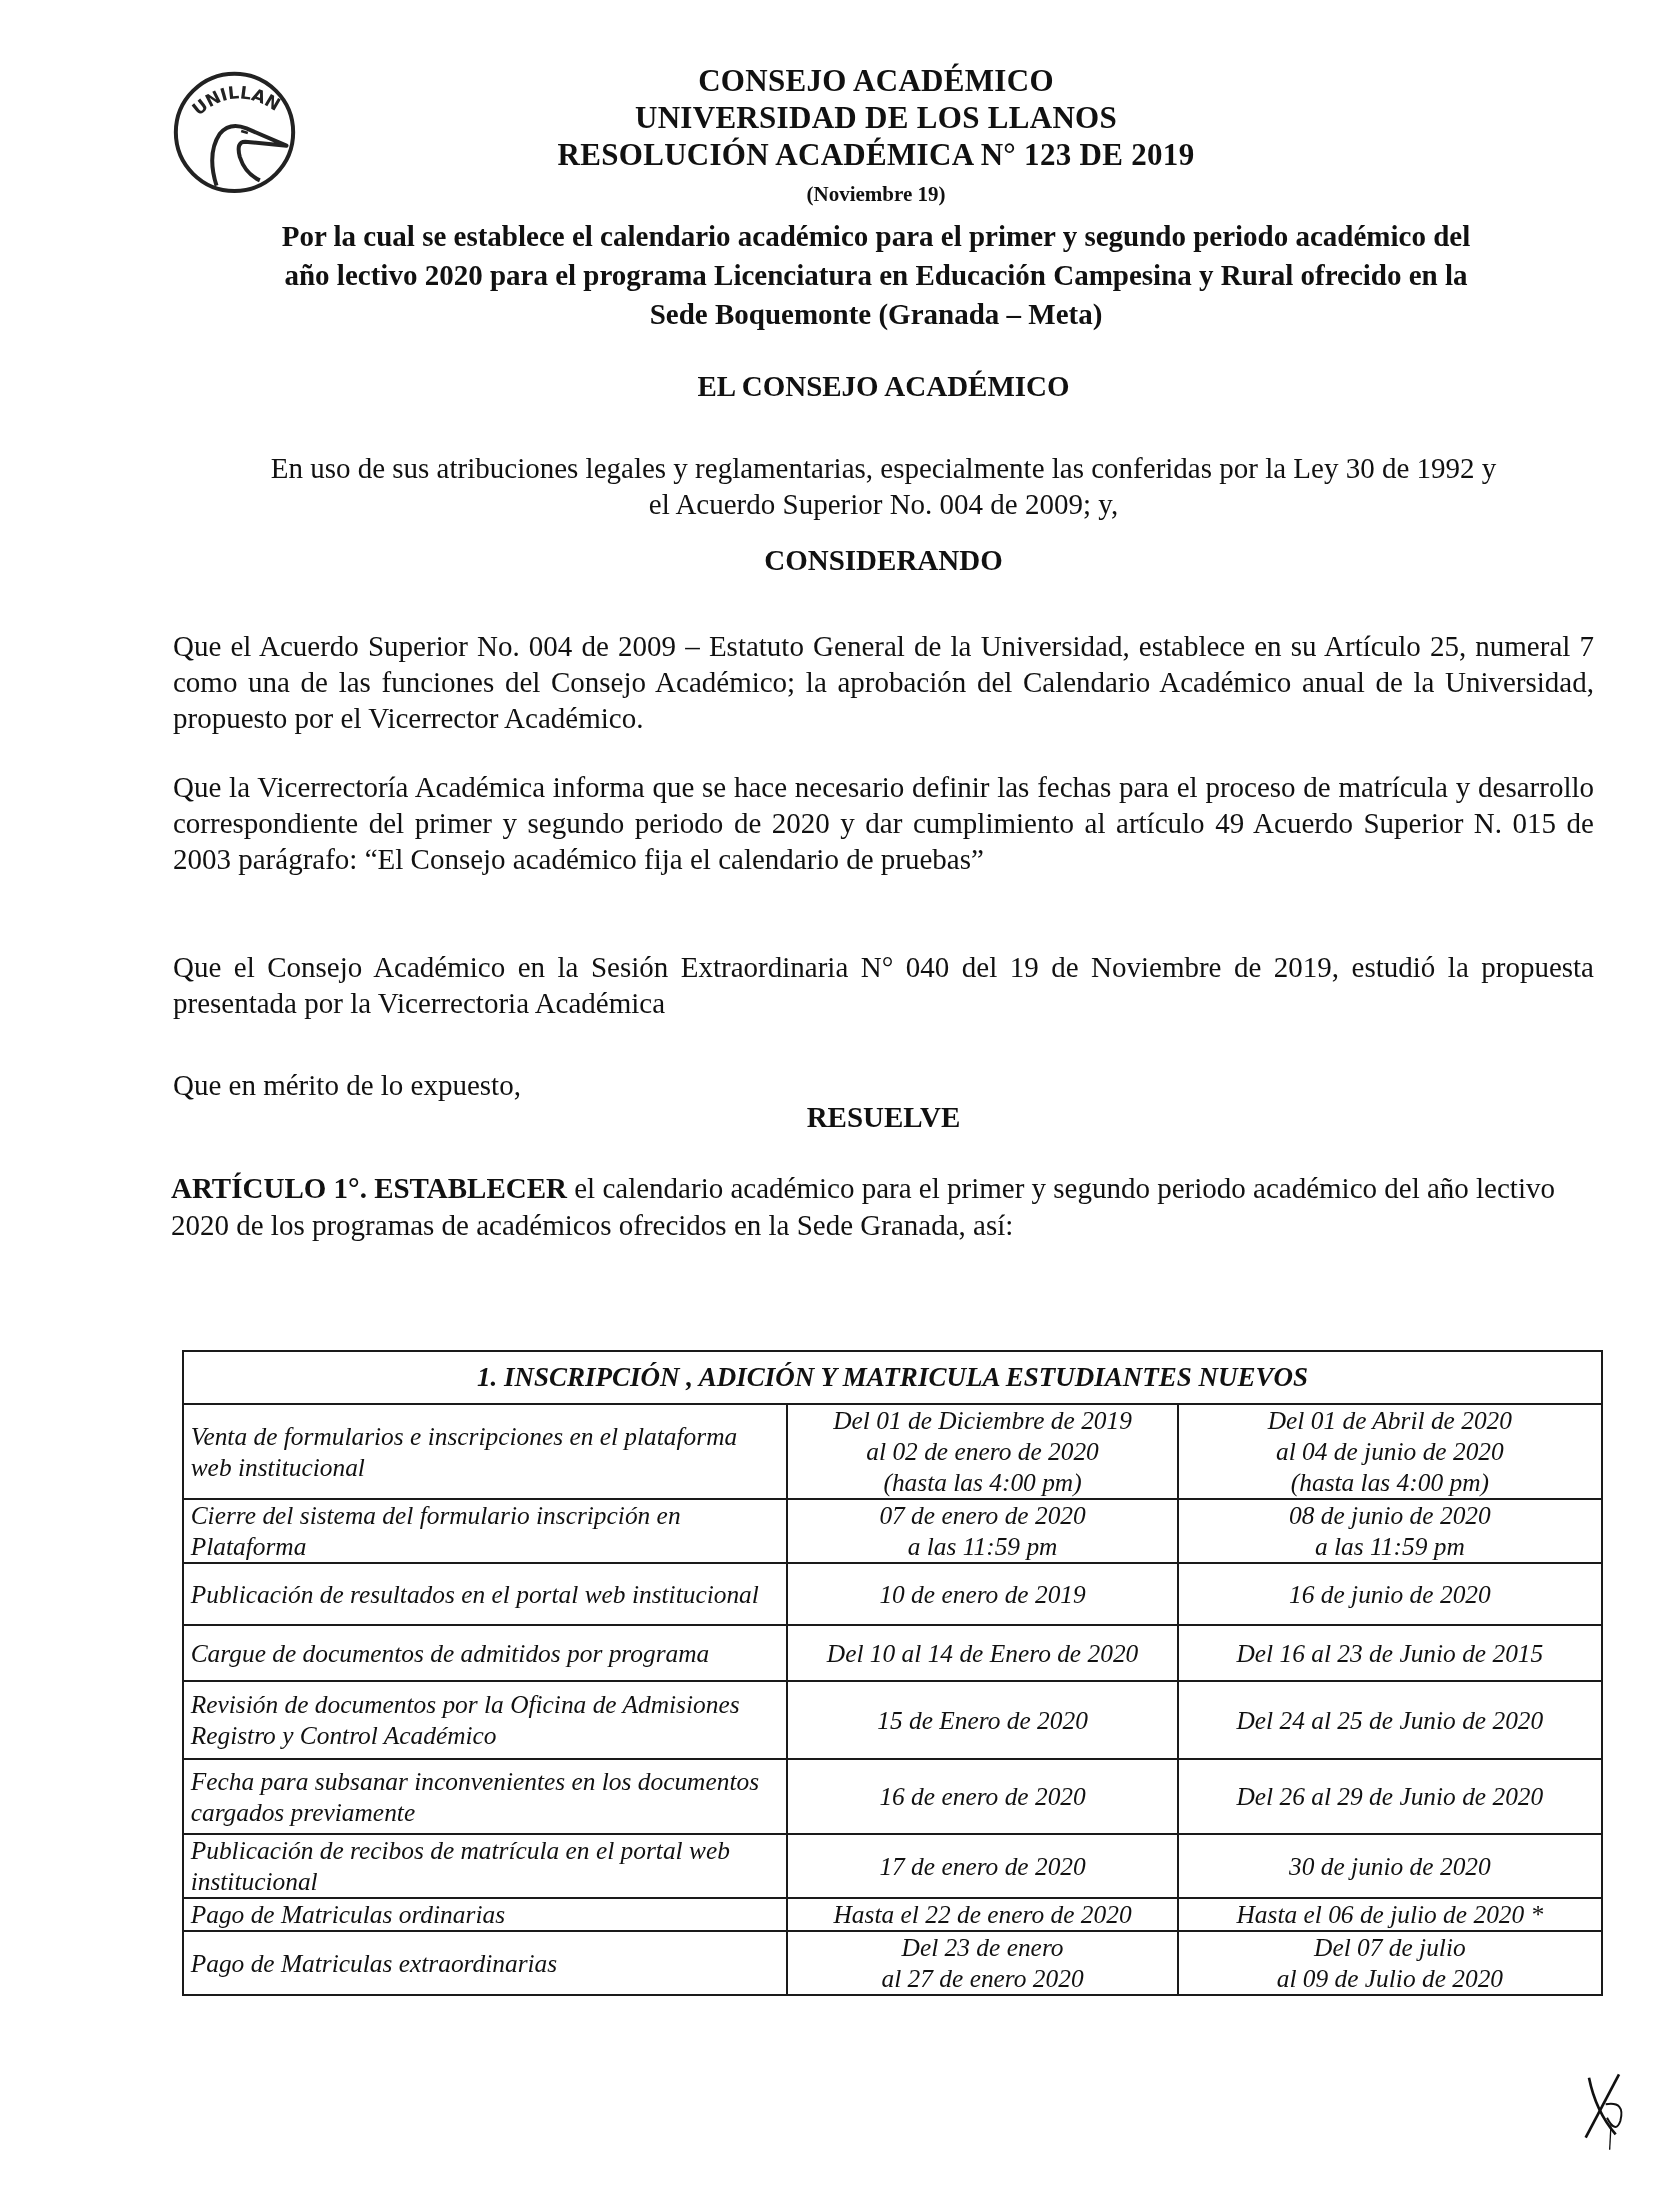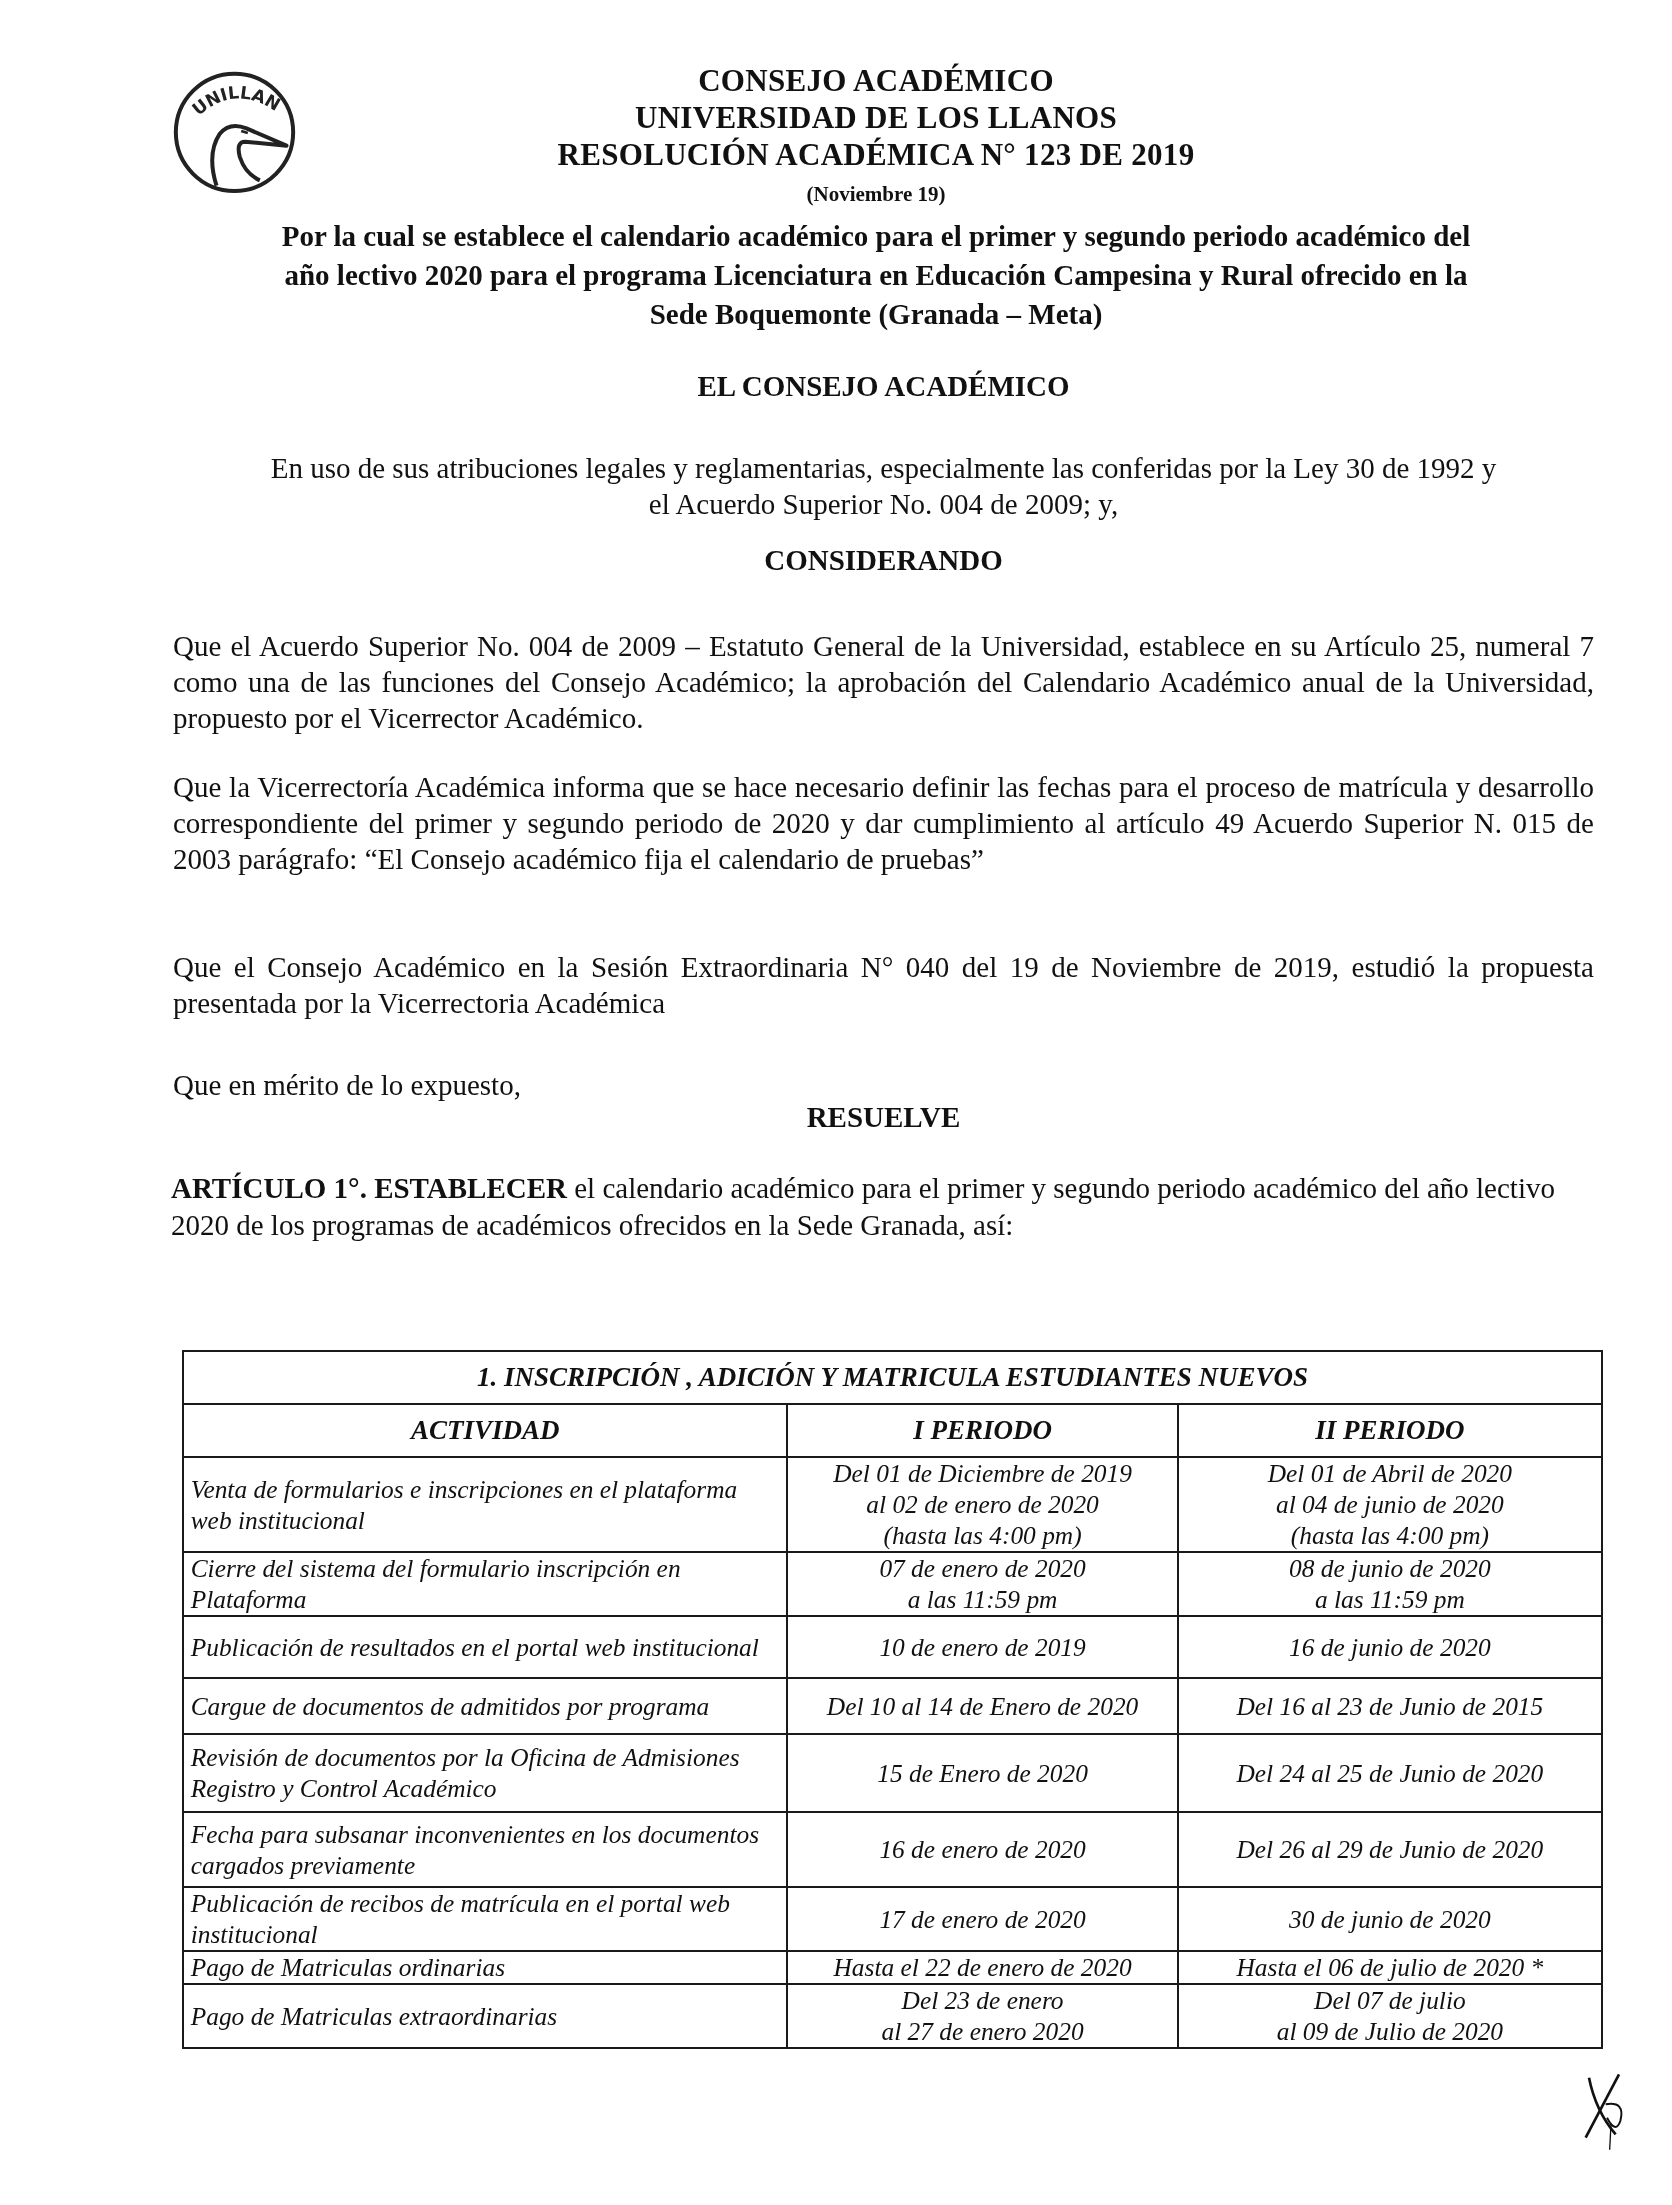--- a/index.html
+++ b/index.html
@@ -84,25 +84,20 @@
   <div class="centered section-title" style="top:1099px;">RESUELVE</div>
 
   <div class="article" style="top:1170px;">
     <b>ARTÍCULO 1°. ESTABLECER</b><span> el calendario académico para el primer y segundo periodo académico del año lectivo 2020 de los programas de académicos ofrecidos en la Sede Granada, así:</span>
   </div>
 
   <table class="tbl">
     <tbody>
         <tr class="title-row">
       <th colspan="3">1.   INSCRIPCIÓN , ADICIÓN Y MATRICULA ESTUDIANTES NUEVOS</th>
-    </tr>
-    <tr class="head-row">
-      <th>ACTIVIDAD</th>
-      <th>I PERIODO</th>
-      <th>II PERIODO</th>
     </tr>
     </tbody>
       <tbody id="tbody">
         <tr style="height: 94px;">
           <td class="act">Venta de formularios e inscripciones en el plataforma  web institucional</td>
           <td class="p1">
             <span class="line">Del 01 de Diciembre de 2019</span>
             <span class="line">al 02 de enero de 2020</span>
             <span class="line">(hasta las 4:00 pm)</span>
           </td>

